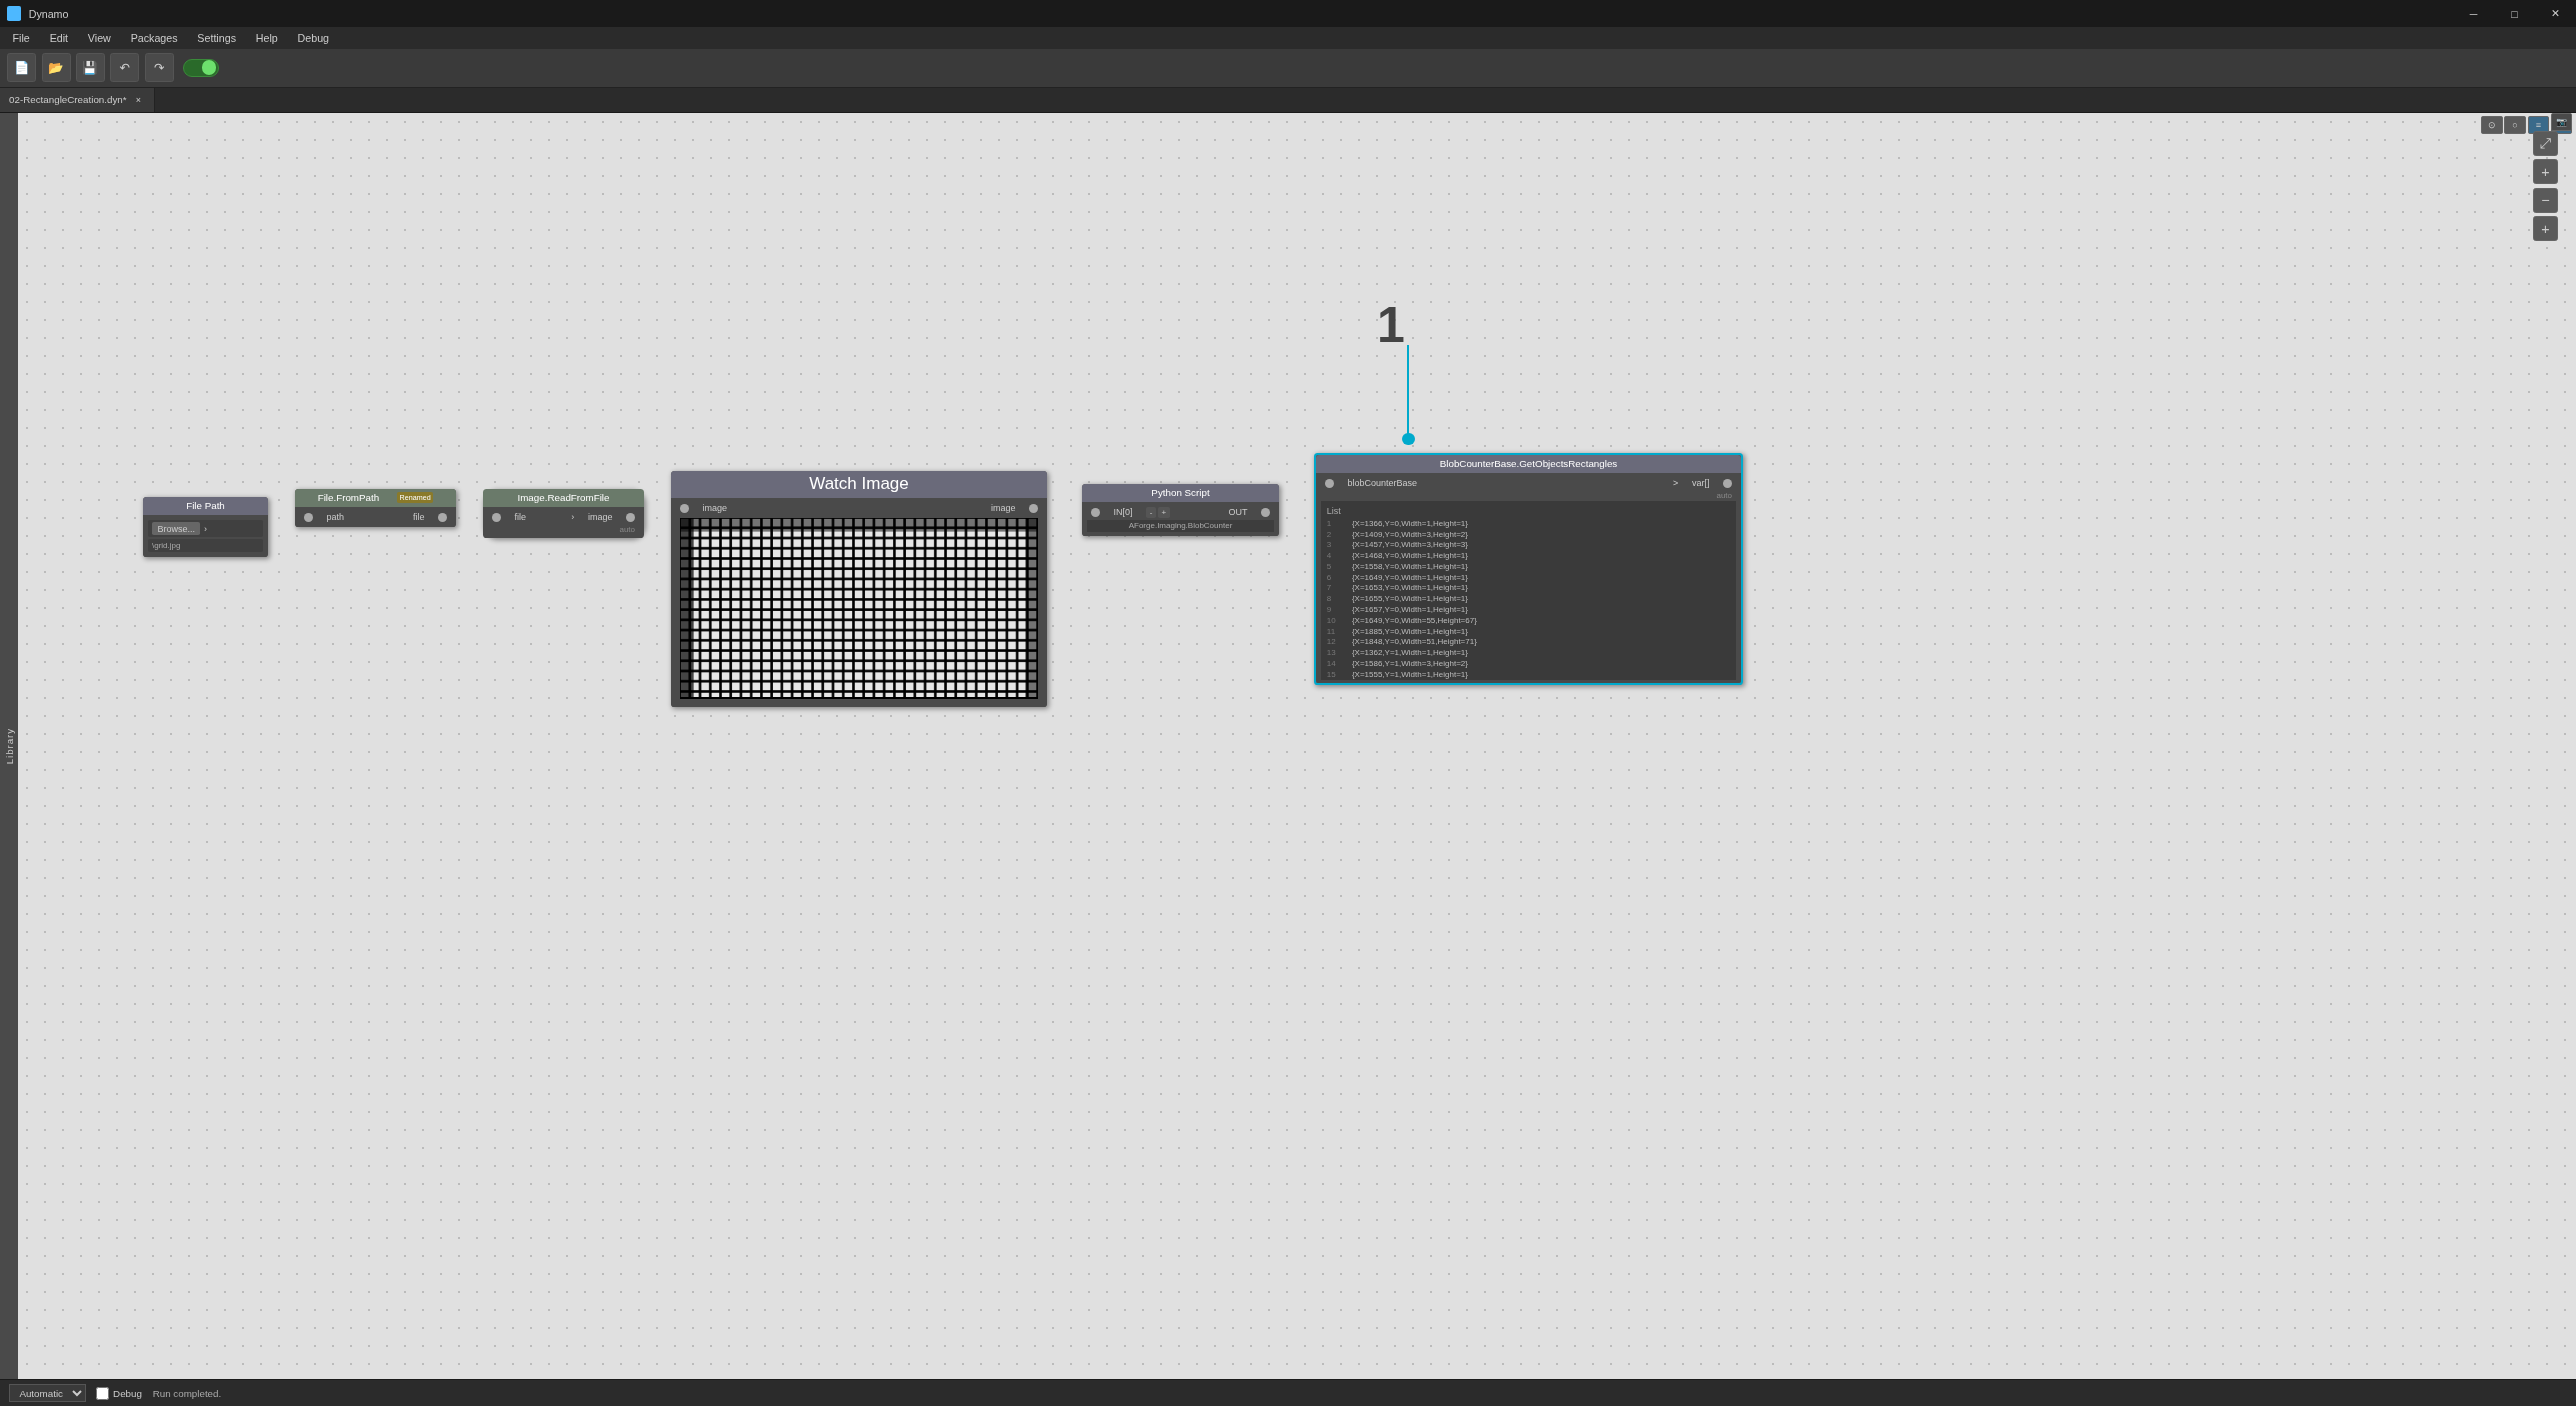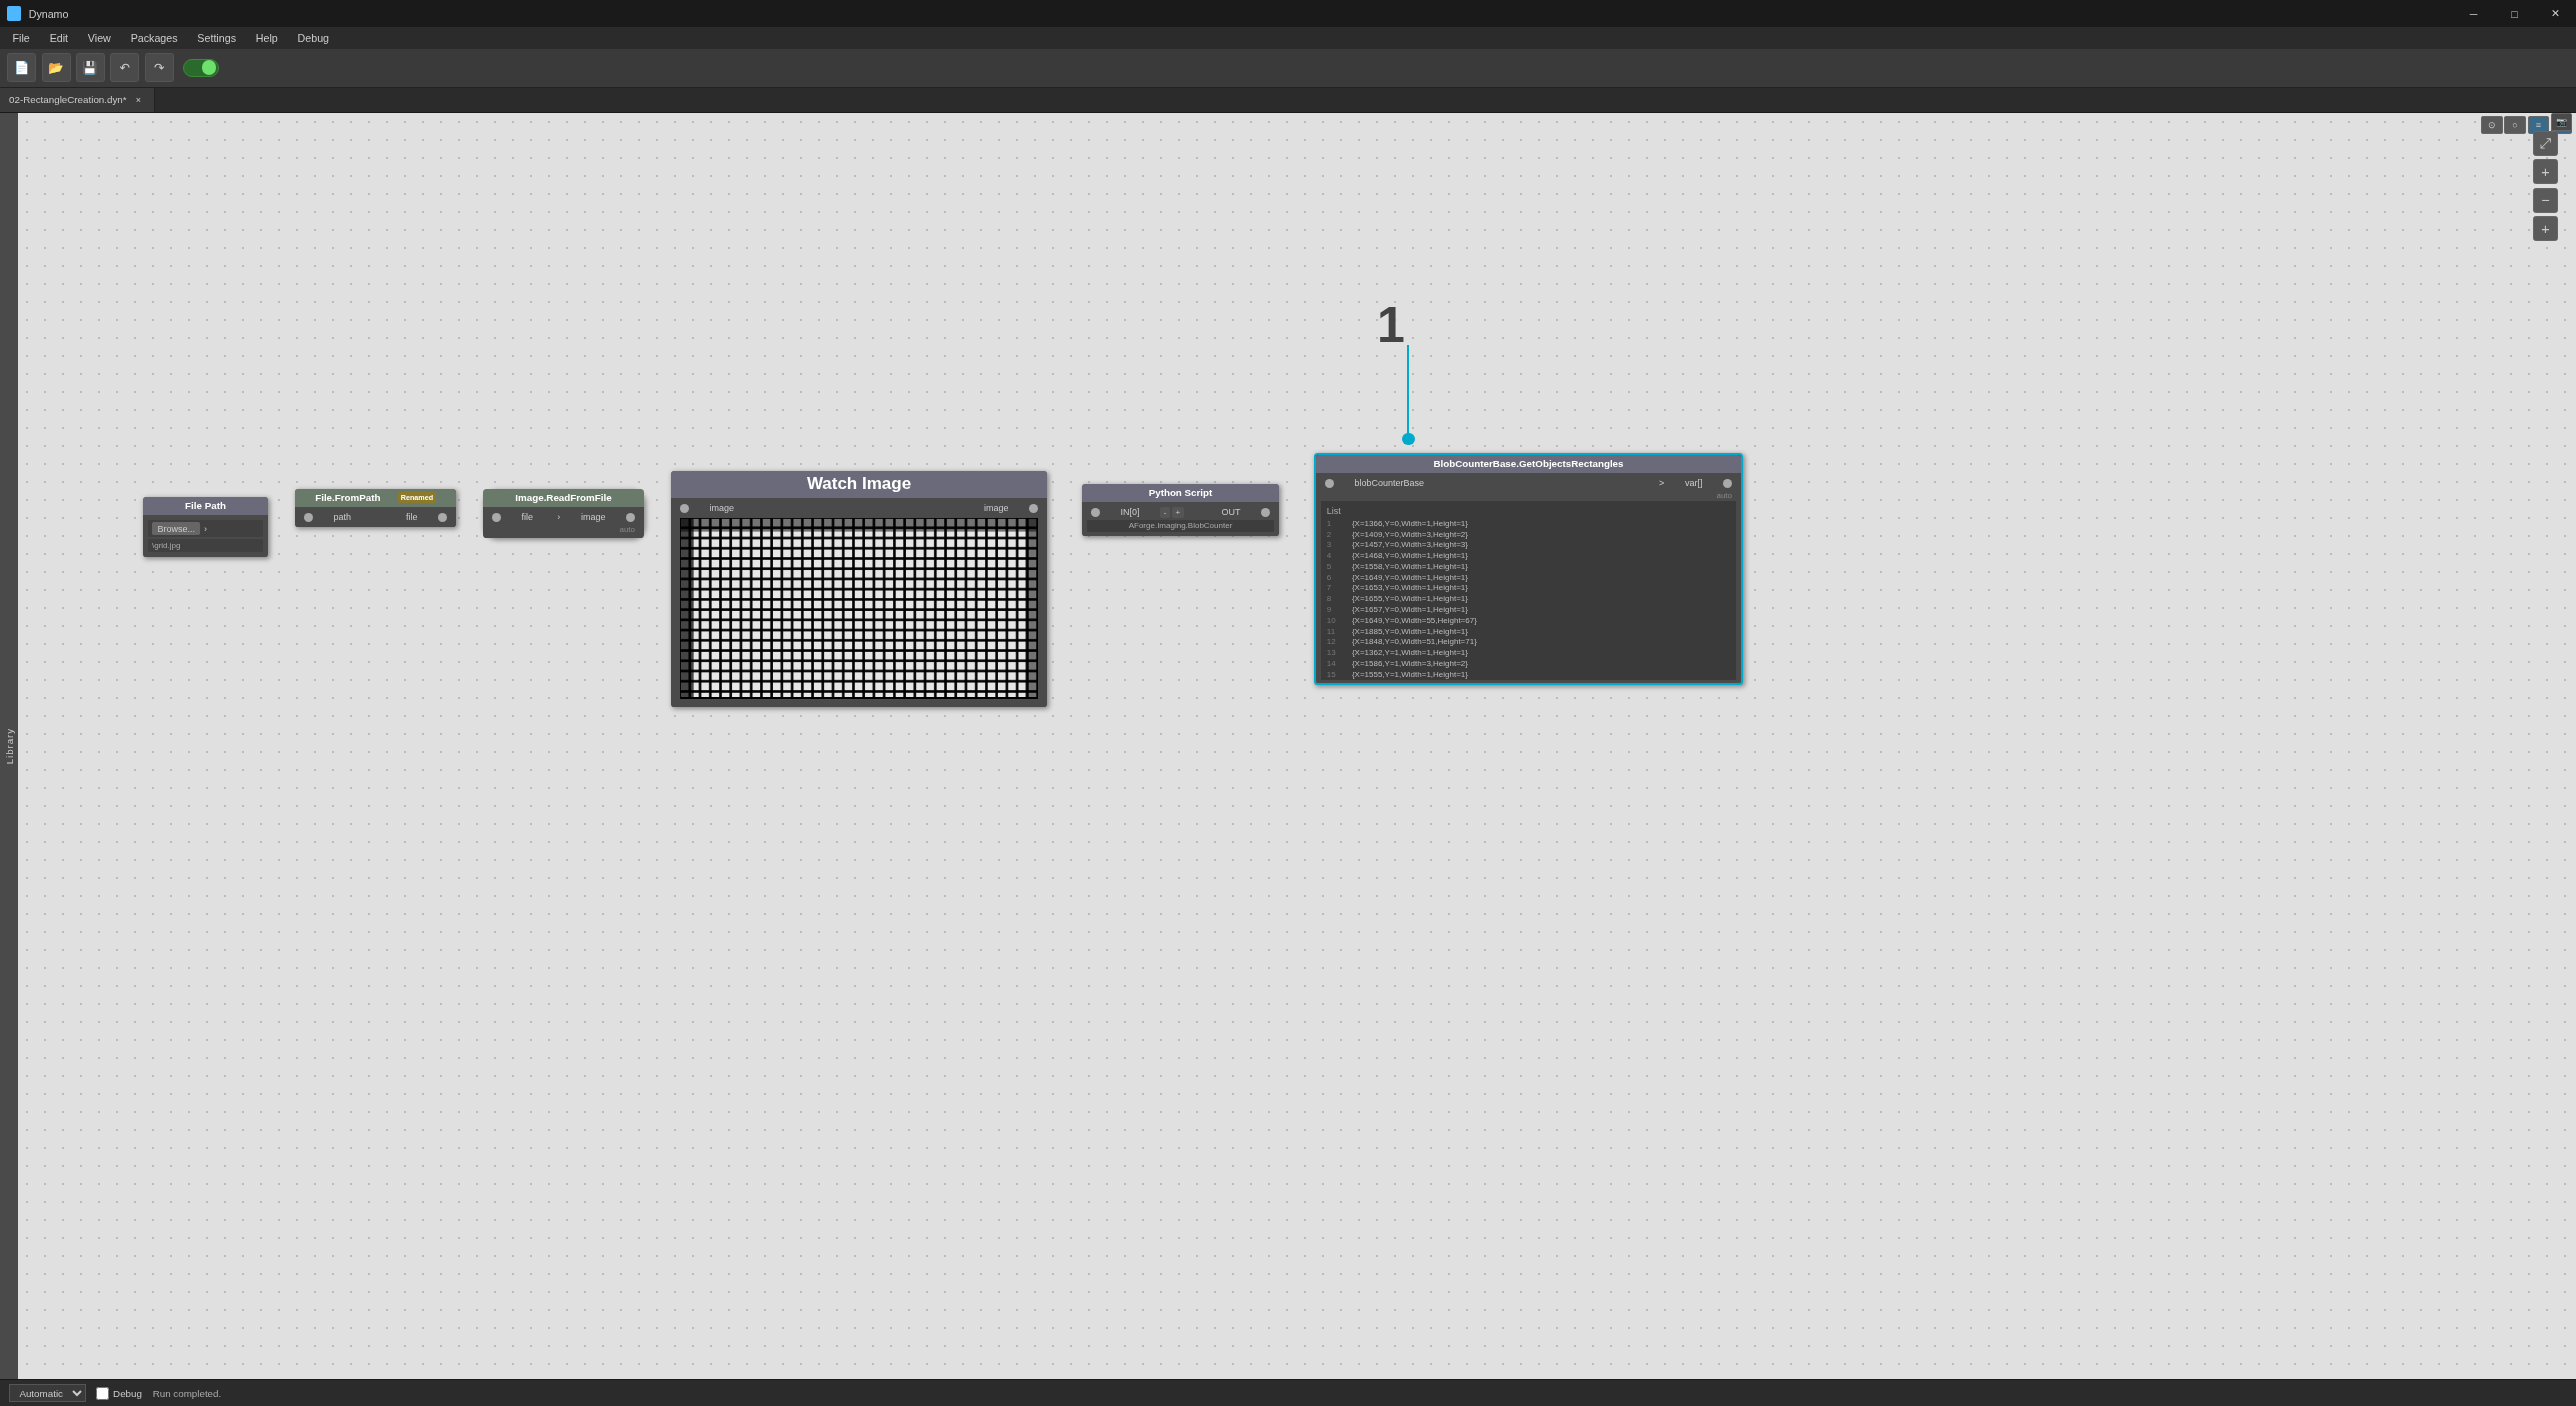--- a/index.html
+++ b/index.html
@@ -233,21 +233,21 @@
     
     .node {
       position: absolute;
       border-radius: 3.6px;
       background: #555;
       box-shadow: 1.8px 1.8px 5.4px rgba(0,0,0,0.4);
     }
     .node-header {
       padding: 3.6px 7.2px;
       font-size: 9.8px;
-      font-weight: bold;
+      font-weight: normal;
       color: #fff;
       border-radius: 3.6px 3.6px 0 0;
       text-align: center;
     }
     .node-body {
       background: #4a4a4a;
       padding: 3.6px 5.4px;
       border-radius: 0 0 3.6px 3.6px;
     }
 
@@ -465,21 +465,21 @@
       font-size: 8px;
       color: #aaa;
       text-align: center;
       background: #3d3d3d;
       padding: 1.8px;
     }
 
     .port-row {
       display: flex;
       align-items: center;
-      gap: 17px;
+      gap: 10px;
       padding: 1.8px 3.6px;
       font-size: 9px;
       color: #ccc;
     }
   </style>
 </head>
 <body>
 
 <div id="titlebar">
   <div class="app-icon"></div>

